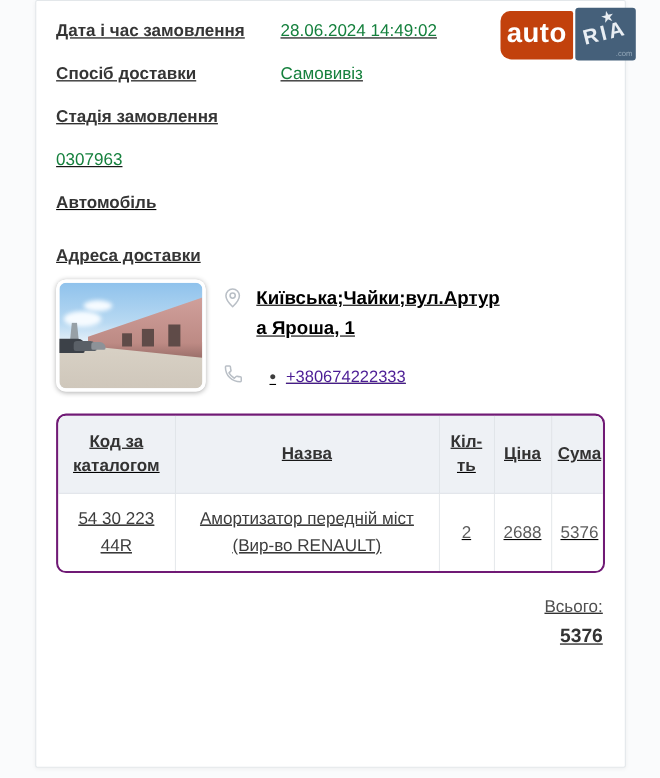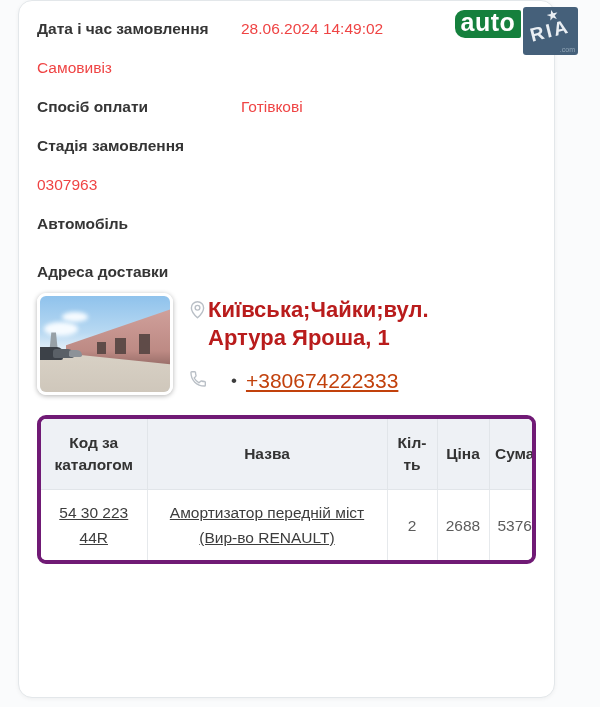--- a/index.html
+++ b/index.html
@@ -4,32 +4,33 @@
 <style>
   * { margin:0; padding:0; box-sizing:border-box; }
   html,body { width:600px; height:707px; }
   body {
     font-family:"Liberation Sans","DejaVu Sans",sans-serif;
     background:#fafbfc;
     position:relative;
     overflow:hidden;
   }
   .card {
-    position:absolute; left:18px; top:0; width:537px; height:698px;
+    position:absolute; left:32px; top:0; width:537px; height:698px;
     background:#ffffff;
     border:1px solid #e3e7ea;
-    border-radius:14px;
+    border-radius:2px;
     box-shadow:0 1px 4px rgba(0,0,0,.05);
+    text-decoration:underline;
   }
   .card-inner { padding:8px 20px 0 18px; }
 
   
   .info-row { display:flex; align-items:center; height:39px; }
   .info-label { width:204px; font-size:15.5px; font-weight:700; color:#353535; flex:none; }
-  .info-value { font-size:15.5px; color:#ef4444; }
+  .info-value { font-size:15.5px; color:#15803d; }
 
   
   .addr-label-row { display:flex; align-items:center; height:30px; margin-top:14px; }
   .addr-content { display:flex; margin-top:6px; }
   .thumb {
     width:136px; height:102px; flex:none;
     border:3px solid #fff; border-radius:9px;
     box-shadow:0 1px 5px rgba(0,0,0,.3);
     position:relative; overflow:hidden; cursor:pointer;
     background:linear-gradient(180deg,#8fc2ec 0%,#b8d9f2 38%,#e9f2f9 58%);
@@ -50,33 +51,33 @@
     background:#97a0a6; clip-path:polygon(15% 100%,30% 0,70% 0,85% 100%); }
   .thumb-car { position:absolute; border-radius:3px 6px 2px 2px; }
   .thumb-car.k1 { left:-4%; top:53%; width:22%; height:14%; background:#3c4148; }
   .thumb-car.k2 { left:10%; top:55%; width:16%; height:10%; background:#5a6067; }
   .thumb-car.k3 { left:22%; top:56%; width:10%; height:8%; background:#8d9298; }
 
   .addr-right { margin-left:14px; padding-top:3px; }
   .addr-line { display:flex; }
   .addr-icon { width:21px; flex:none; margin-top:3px; }
   .addr-text {
-    width:228px;
-    color:#b91c1c; font-weight:700; font-size:22px; line-height:28px;
+    margin-left:11px; width:228px;
+    color:#000000; font-weight:700; font-size:17px; line-height:28px;
     word-break:break-all; cursor:pointer;
   }
   .phone-line { display:flex; align-items:center; margin-top:16px; }
   .phone-icon-box { width:22px; flex:none; }
   .phone-bullet { margin-left:22px; color:#3d3d3d; font-size:17px; }
-  .phone-link { margin-left:9px; font-size:21px; color:#c2410c; text-decoration:underline; cursor:pointer; }
+  .phone-link { margin-left:9px; font-size:15px; color:#4c1d95; text-decoration:underline; cursor:pointer; }
 
   
   .table-wrap {
     margin:20px 0 0 0; width:499px;
-    border:4px solid #701a75; border-radius:9px; overflow:hidden;
+    border:2px solid #701a75; border-radius:9px; overflow:hidden;
     background:#fff;
   }
   table { width:100%; border-collapse:collapse; table-layout:fixed; }
   col.c-code { width:106px; } col.c-name { width:240px; }
   col.c-qty { width:50px; } col.c-price { width:52px; } col.c-sum { width:51px; }
   th {
     background:#eef1f5; font-size:15.5px; font-weight:700; color:#333;
     text-align:center; padding:13px 4px; line-height:22px;
     border-right:1px solid #e1e5e9; border-bottom:1px solid #e1e5e9;
   }
@@ -89,47 +90,44 @@
   .cell-link { color:#3d3d3d; text-decoration:underline; cursor:pointer; }
 
   
   .total-block { margin-top:22px; text-align:right; }
   .total-label { font-size:15.5px; color:#4f4f4f; }
   .total-value { margin-top:7px; font-size:17.5px; font-weight:700; color:#333; }
 
   
   .logo { position:absolute; left:455px; top:7px; display:flex; z-index:5; cursor:pointer; }
   .logo-auto {
-    width:66px; height:28px; margin-top:3px; margin-right:2px;
-    background:#15803d; border-radius:9px 2px 2px 10px;
+    width:66px; height:44px; margin-top:3px; margin-right:2px;
+    background:#c2410c; border-radius:9px 2px 2px 10px;
     display:flex; align-items:center; justify-content:center;
   }
   .logo-auto span { color:#fff; font-size:25px; font-weight:700; letter-spacing:.5px; padding-bottom:3px; }
   .logo-ria { width:55px; height:48px; background:#45607a; border-radius:3px; position:relative; overflow:hidden; }
   .ria-star { position:absolute; left:23px; top:0px; color:#e9eef3; font-size:14px; transform:rotate(-14deg); }
   .ria-text { position:absolute; left:7px; top:13px; color:#e9eef3; font-size:19px; font-weight:700;
     letter-spacing:2.5px; transform:rotate(-14deg); }
   .ria-com { position:absolute; right:3px; bottom:2px; font-size:7px; color:#94a8b9; }
 </style>
 </head>
 <body>
 
 <div class="card">
   <div class="card-inner">
 
     <div class="info-row">
       <div class="info-label">Дата і час замовлення</div>
       <div class="info-value">28.06.2024 14:49:02</div>
     </div>
     <div class="info-row">
+      <div class="info-label">Спосіб доставки</div>
       <div class="info-value">Самовивіз</div>
-    </div>
-    <div class="info-row">
-      <div class="info-label">Спосіб оплати</div>
-      <div class="info-value">Готівкові</div>
     </div>
     <div class="info-row">
       <div class="info-label">Стадія замовлення</div>
     </div>
     <div class="info-row">
       <div class="info-value">0307963</div>
     </div>
     <div class="info-row">
       <div class="info-label">Автомобіль</div>
       <div class="info-value"></div>
@@ -199,20 +197,24 @@
             <td><span class="cell-link">54 30 223 44R</span></td>
             <td><span class="cell-link">Амортизатор передній міст (Вир-во RENAULT)</span></td>
             <td>2</td>
             <td>2688</td>
             <td>5376</td>
           </tr>
         </tbody>
       </table>
     </div>
 
+    <div class="total-block">
+      <div class="total-label">Всього:</div>
+      <div class="total-value">5376</div>
+    </div>
 
   </div>
 </div>
 
 <div class="logo">
   <div class="logo-auto">
     <span>auto</span>
   </div>
   <div class="logo-ria">
     <span class="ria-star">★</span>

